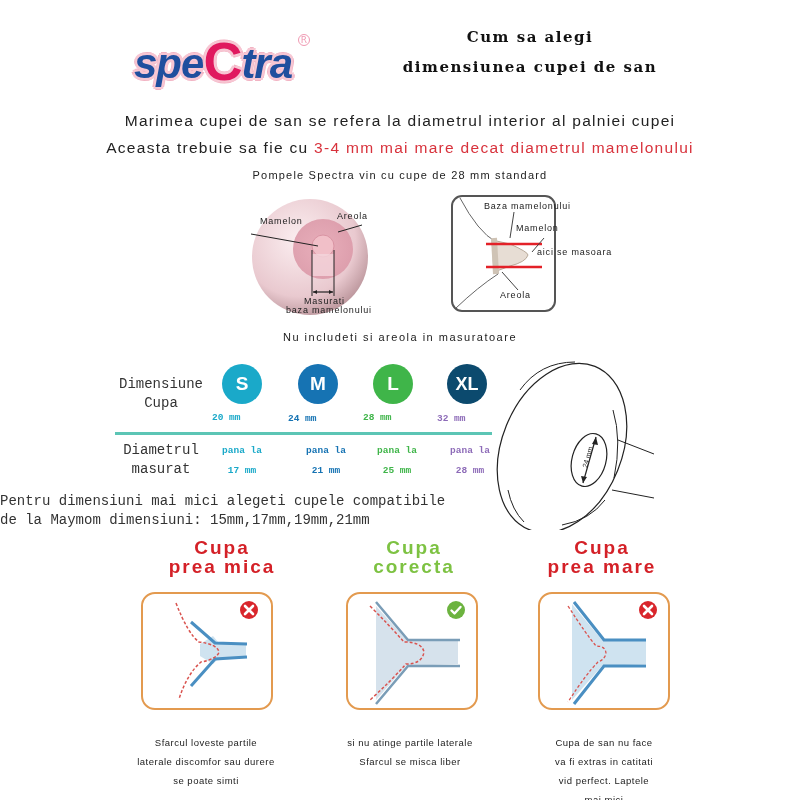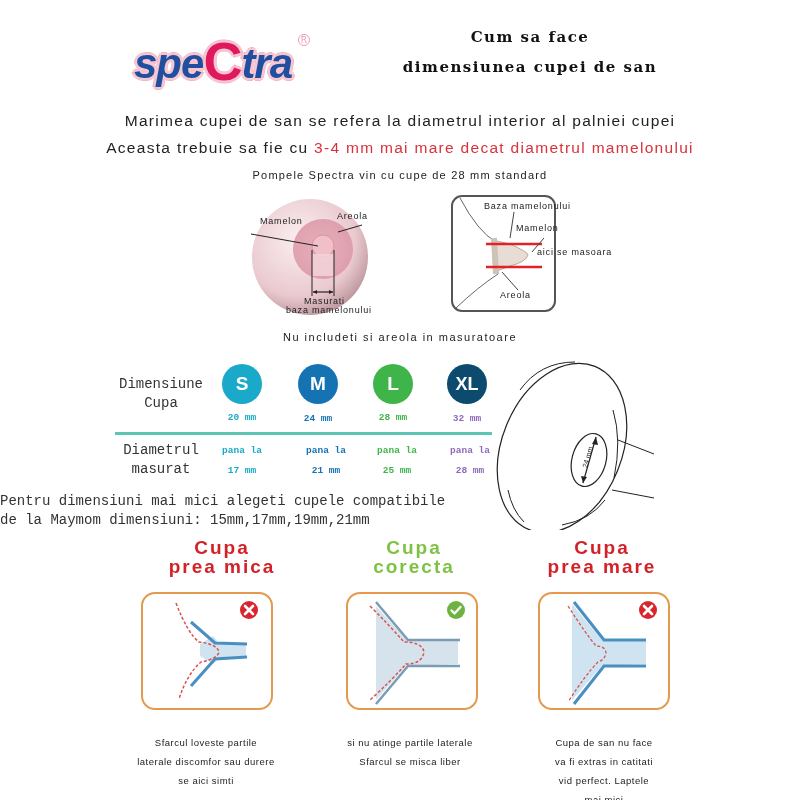--- a/index.html
+++ b/index.html
@@ -19,40 +19,40 @@
   .intro1 { top: 112px; font-size: 15.5px; letter-spacing: 1.3px; }
   .intro2 { top: 139px; font-size: 15.5px; letter-spacing: 1.3px; }
   .intro2 .red { color: #d8323c; }
   .intro3 { top: 169px; font-size: 11px; letter-spacing: 1.2px; }
 
   .lbl { font-family: "Liberation Sans", sans-serif; font-size: 9px; letter-spacing: 0.8px; color: #222; }
 
   
   .row-label { font-family: "Liberation Mono", monospace; font-size: 14px; text-align: center; color: #333; line-height: 19px; }
   .circle { width: 40px; height: 40px; border-radius: 50%; color: #fff; font-family: "Liberation Sans", sans-serif; font-weight: bold; font-size: 19px; text-align: center; line-height: 40px; }
-  .mm { font-family: "Liberation Mono", monospace; font-size: 9.5px; font-weight: bold; text-align: center; width: 60px; }
+  .mm { font-family: "Liberation Mono", monospace; font-size: 9.5px; font-weight: bold; text-align: left; width: 60px; }
   .pana { font-family: "Liberation Mono", monospace; font-size: 9.5px; font-weight: bold; text-align: center; width: 60px; line-height: 20px; }
   .divider { left: 115px; top: 432px; width: 377px; height: 3px; background: #5cc5b5; }
   .note { left: 0; width: 660px; text-align: left; font-family: "Liberation Mono", monospace; font-size: 14px; color: #333; }
 
   
   .cupa-head { width: 200px; text-align: center; font-family: "Liberation Sans", sans-serif; font-weight: bold; font-size: 19px; letter-spacing: 2px; line-height: 19px; }
   .box { width: 128px; height: 114px; border: 2px solid #e39a4f; border-radius: 14px; background: #fff; }
   .desc { width: 200px; text-align: center; font-family: "Liberation Sans", sans-serif; font-size: 9.5px; letter-spacing: 0.5px; line-height: 19px; color: #222; }
 </style>
 </head>
 <body>
 
 <div class="abs logo">
   <div class="logo-text">
     <span>spe</span><span class="bigc">C</span><span>tra</span>
   </div>
   <div class="logo-reg">R</div>
 </div>
-<div class="abs title-line" style="top:28px;">Cum sa face</div>
+<div class="abs title-line" style="top:28px;">Cum sa alegi</div>
 <div class="abs title-line" style="top:58px;">dimensiunea cupei de san</div>
 
 <div class="abs intro intro1">Marimea cupei de san se refera la diametrul interior al palniei cupei</div>
 <div class="abs intro intro2">
   <span>Aceasta trebuie sa fie cu </span><span class="red">3-4 mm mai mare decat diametrul mamelonului</span>
 </div>
 <div class="abs intro intro3">Pompele Spectra vin cu cupe de 28 mm standard</div>
 
 <div class="abs" style="left:220px; top:192px; width:160px; height:125px;">
   <svg width="160" height="125" viewBox="0 0 160 125">
@@ -218,21 +218,21 @@
     <svg width="20" height="20" viewBox="0 0 20 20">
         <circle cx="10" cy="10" r="9" fill="#d9262c"></circle>
         <path d="M6,6 L14,14 M14,6 L6,14" stroke="#fff" stroke-width="2.6" stroke-linecap="round"></path>
       </svg>
   </div>
 </div>
 
 <div class="abs desc" style="left:106px; top:733px;">
   <div>Sfarcul loveste partile</div>
   <div>laterale discomfor sau durere</div>
-  <div>se aici simti</div>
+  <div>se poate simti</div>
 </div>
 <div class="abs desc" style="left:310px; top:733px;">
   <div>si nu atinge partile laterale</div>
   <div>Sfarcul se misca liber</div>
 </div>
 <div class="abs desc" style="left:504px; top:733px;">
   <div>Cupa de san nu face</div>
   <div>va fi extras in catitati</div>
   <div>vid perfect. Laptele</div>
   <div>mai mici</div>

